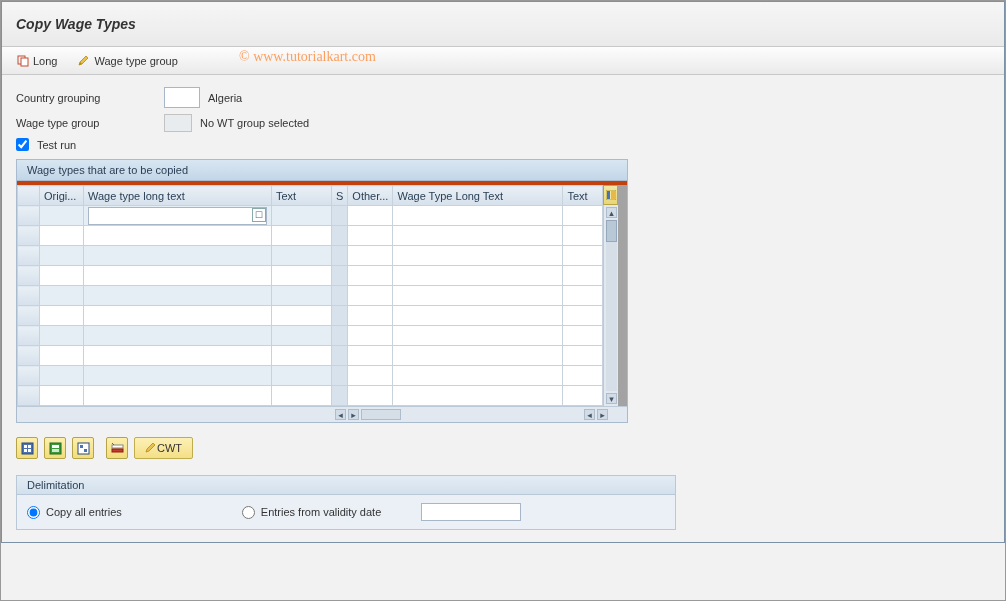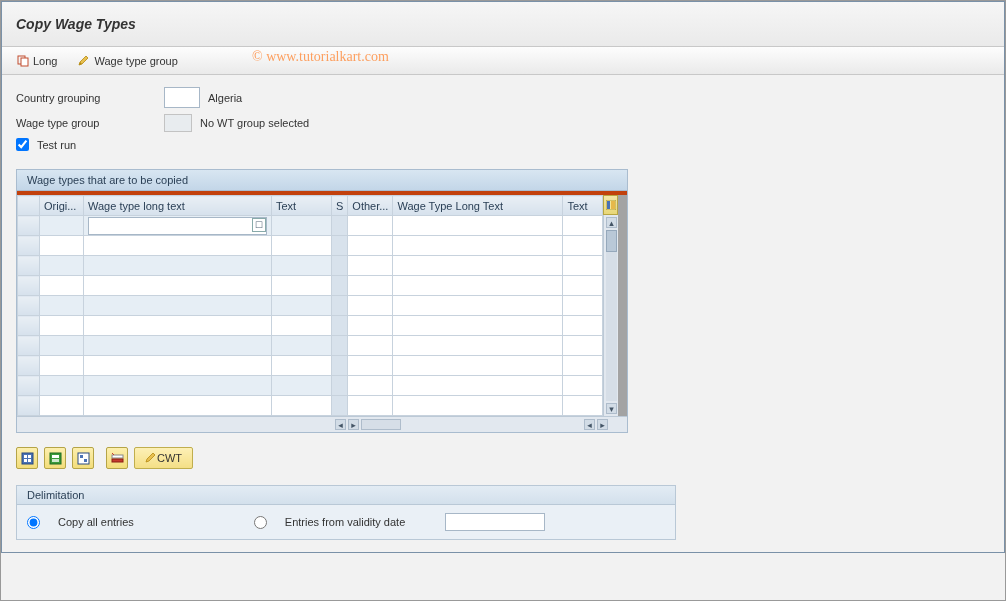--- a/index.html
+++ b/index.html
@@ -35,40 +35,40 @@
     display: inline-flex;
     align-items: center;
     gap: 4px;
     padding: 2px 6px;
     border: 1px solid transparent;
     border-radius: 2px;
     cursor: pointer;
   }
   .watermark {
     position: absolute;
-    left: 250px; top: 2px;
+    left: 237px; top: 2px;
     color: #ff8a3a;
     font-size: 14px;
     font-family: "Times New Roman", serif;
     opacity: 0.8;
     pointer-events: none;
   }
   .content { padding: 12px 14px; }
   .formrow { display:flex; align-items:center; margin-bottom:6px; gap:8px;}
   .formlabel { width: 140px; color:#333; }
   .smallinput {
     border:1px solid #a7b7c7; background:#fff; height:21px;
     padding:1px 17px; font-size:11px;font-weight:bold;
   }
   .readonly-box {
     border:1px solid #c3c3c3; background:#e8ecef; height:18px; width:28px;
   }
   .checkbox { width:13px; height:13px; }
   .panel {
-    border:1px solid #a9bccf; background:#eaf0f6; margin-top:18px;
+    border:1px solid #a9bccf; background:#eaf0f6; margin-top:8px;
   }
   .panel-header {
     background: linear-gradient(#d8e6f2,#c3d6e8);
     border-bottom:1px solid #a9bccf;
     padding:4px 10px;
     color:#2a3f55;
   }
   .grid {
     position:relative;
     display:flex;
@@ -139,21 +139,21 @@
   .delim-panel {
     margin-top:16px; border:1px solid #b9c8d6; background:#eaf0f6; width:660px;
   }
   .delim-header {
     background:linear-gradient(#e3ecf4,#d3e0ec); padding:3px 10px;
     border-bottom:1px solid #b9c8d6; color:#2a3f55;
   }
   .delim-body {
     padding:8px 10px; display:flex; align-items:center; gap:40px;
   }
-  .radio-row{display:flex;align-items:center;gap:18px;}
+  .radio-row{display:flex;align-items:center;gap:6px;}
   .date-box{border:1px solid #a7b7c7;background:#fff;width:100px;height:18px;}
   .outer-border { border:1px solid #7a91a8; margin:0;}
   .ic-copy{width:12px;height:12px;}
   .ic-pencil{width:13px;height:13px;}
 </style>
 </head>
 <body>
 
 <div class="outer-border">
   <div class="titlebar">Copy Wage Types</div>

